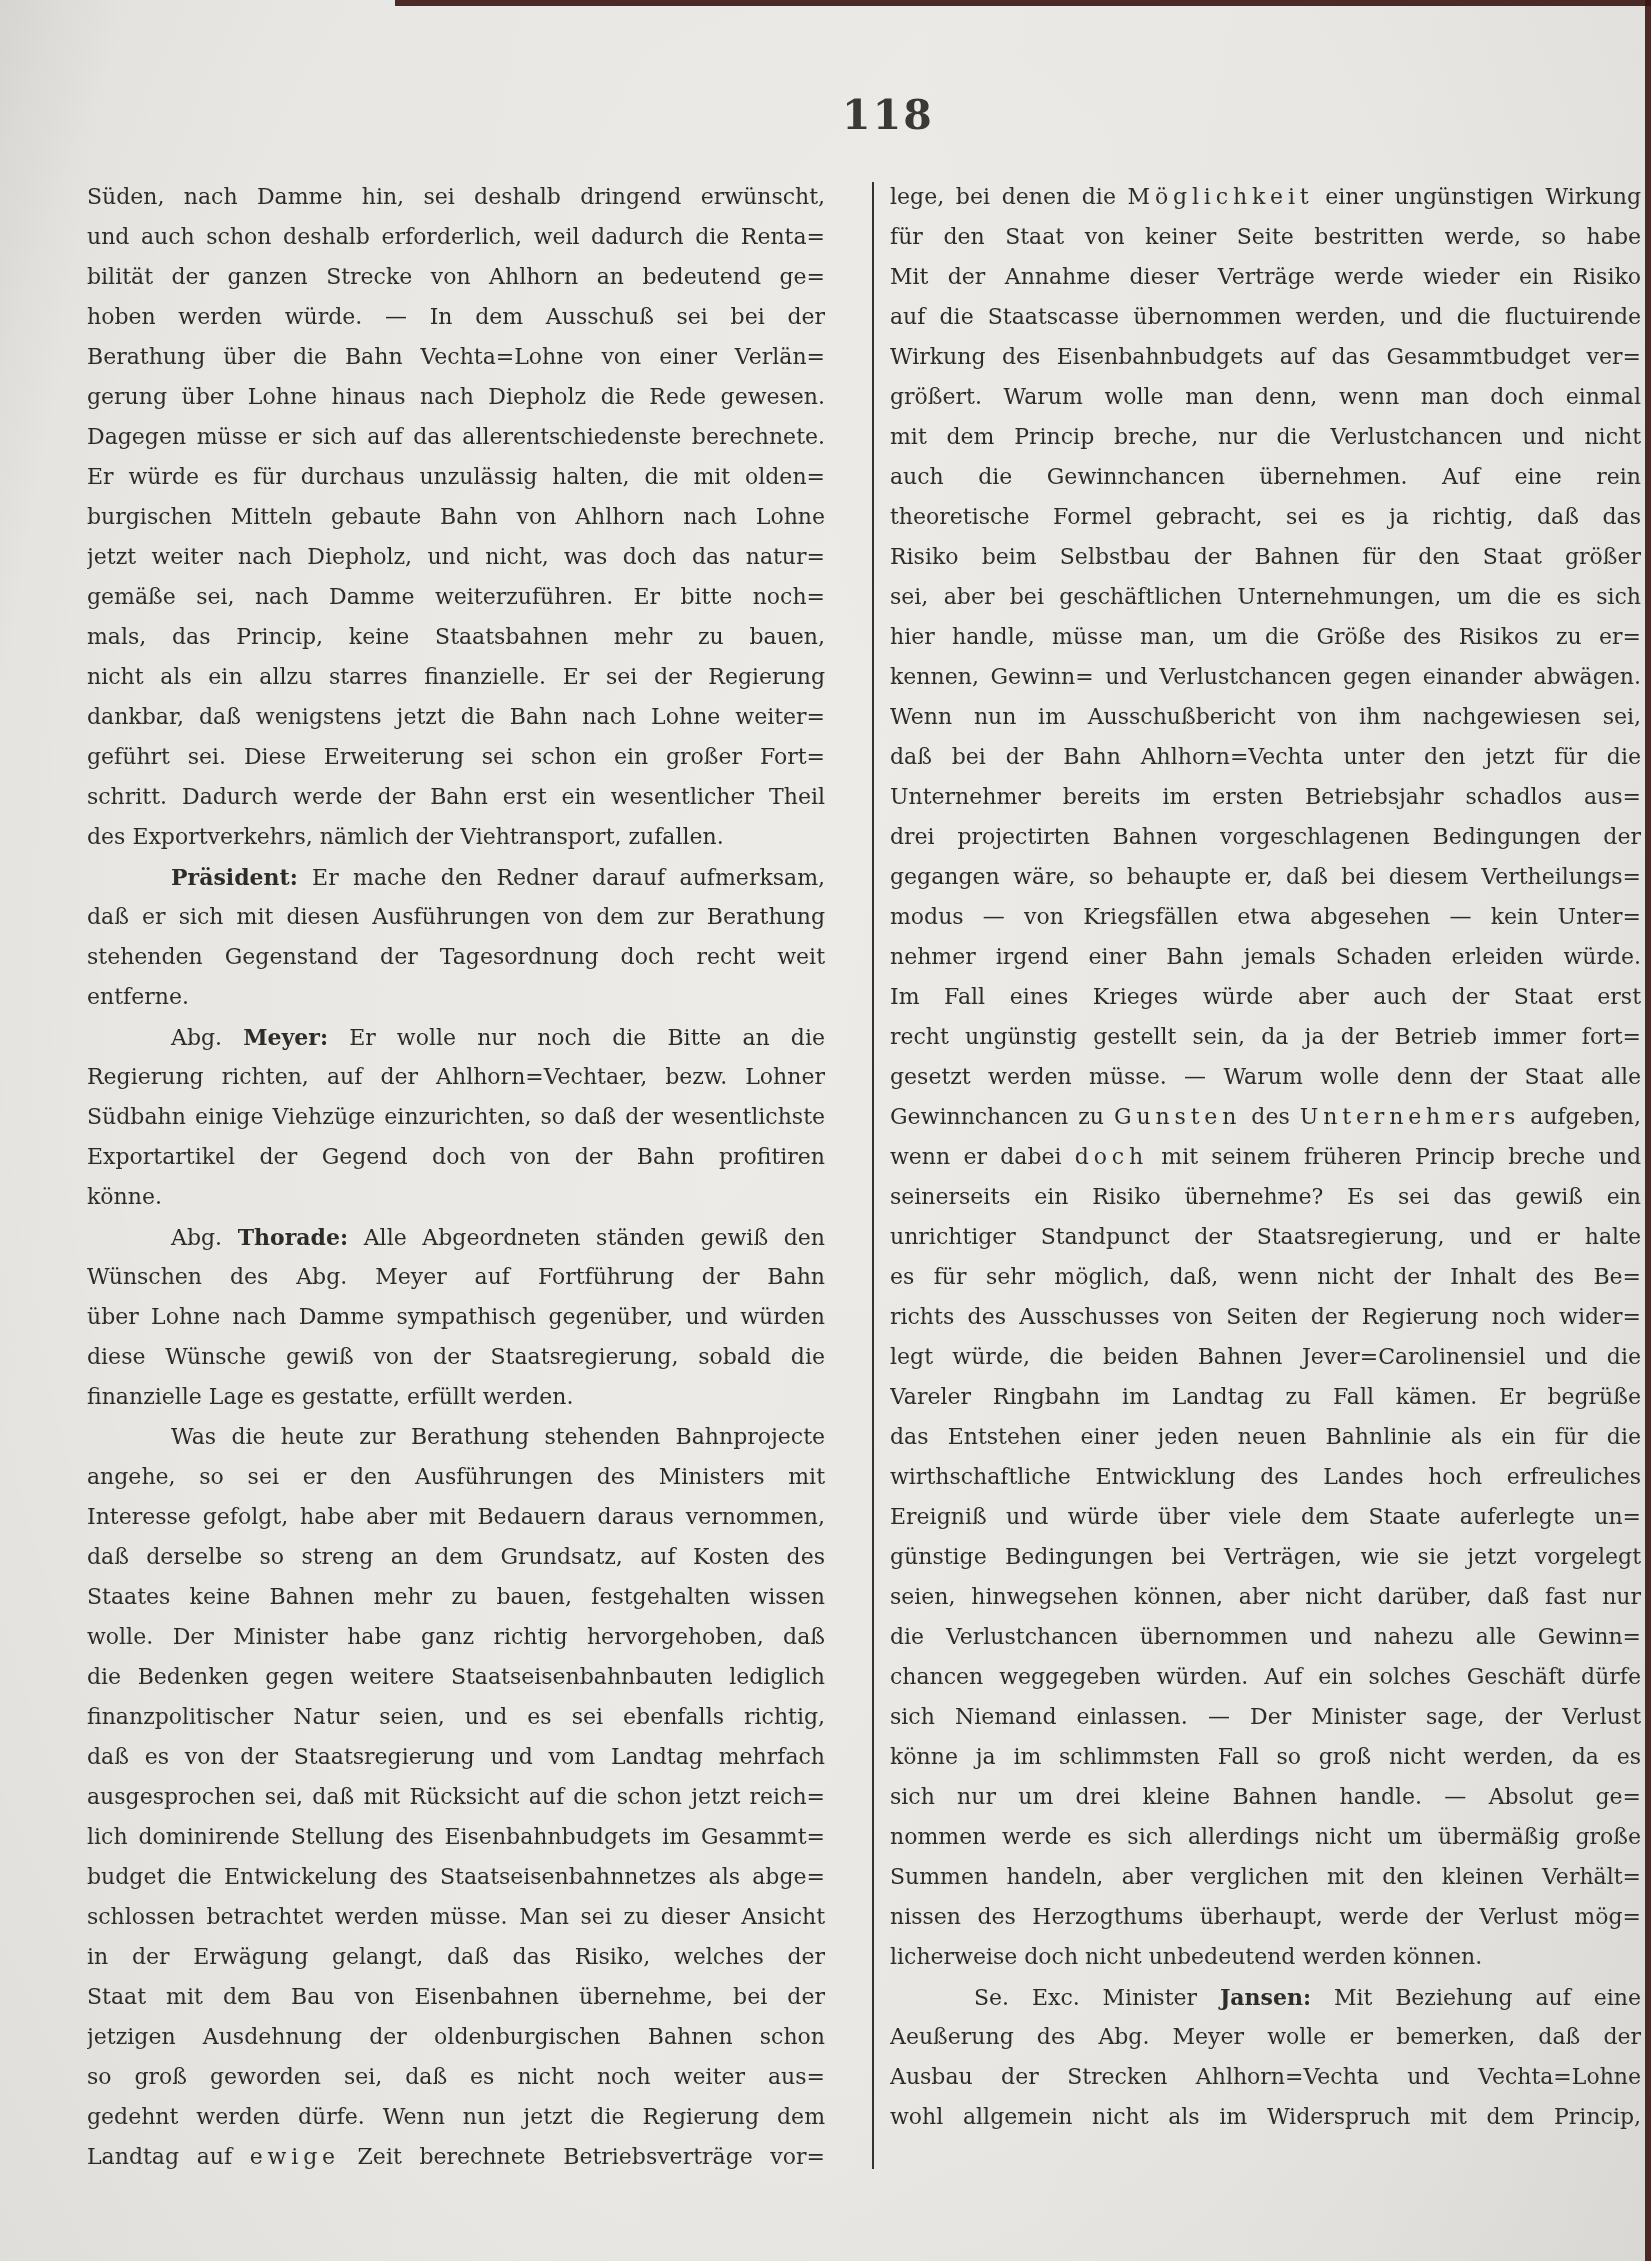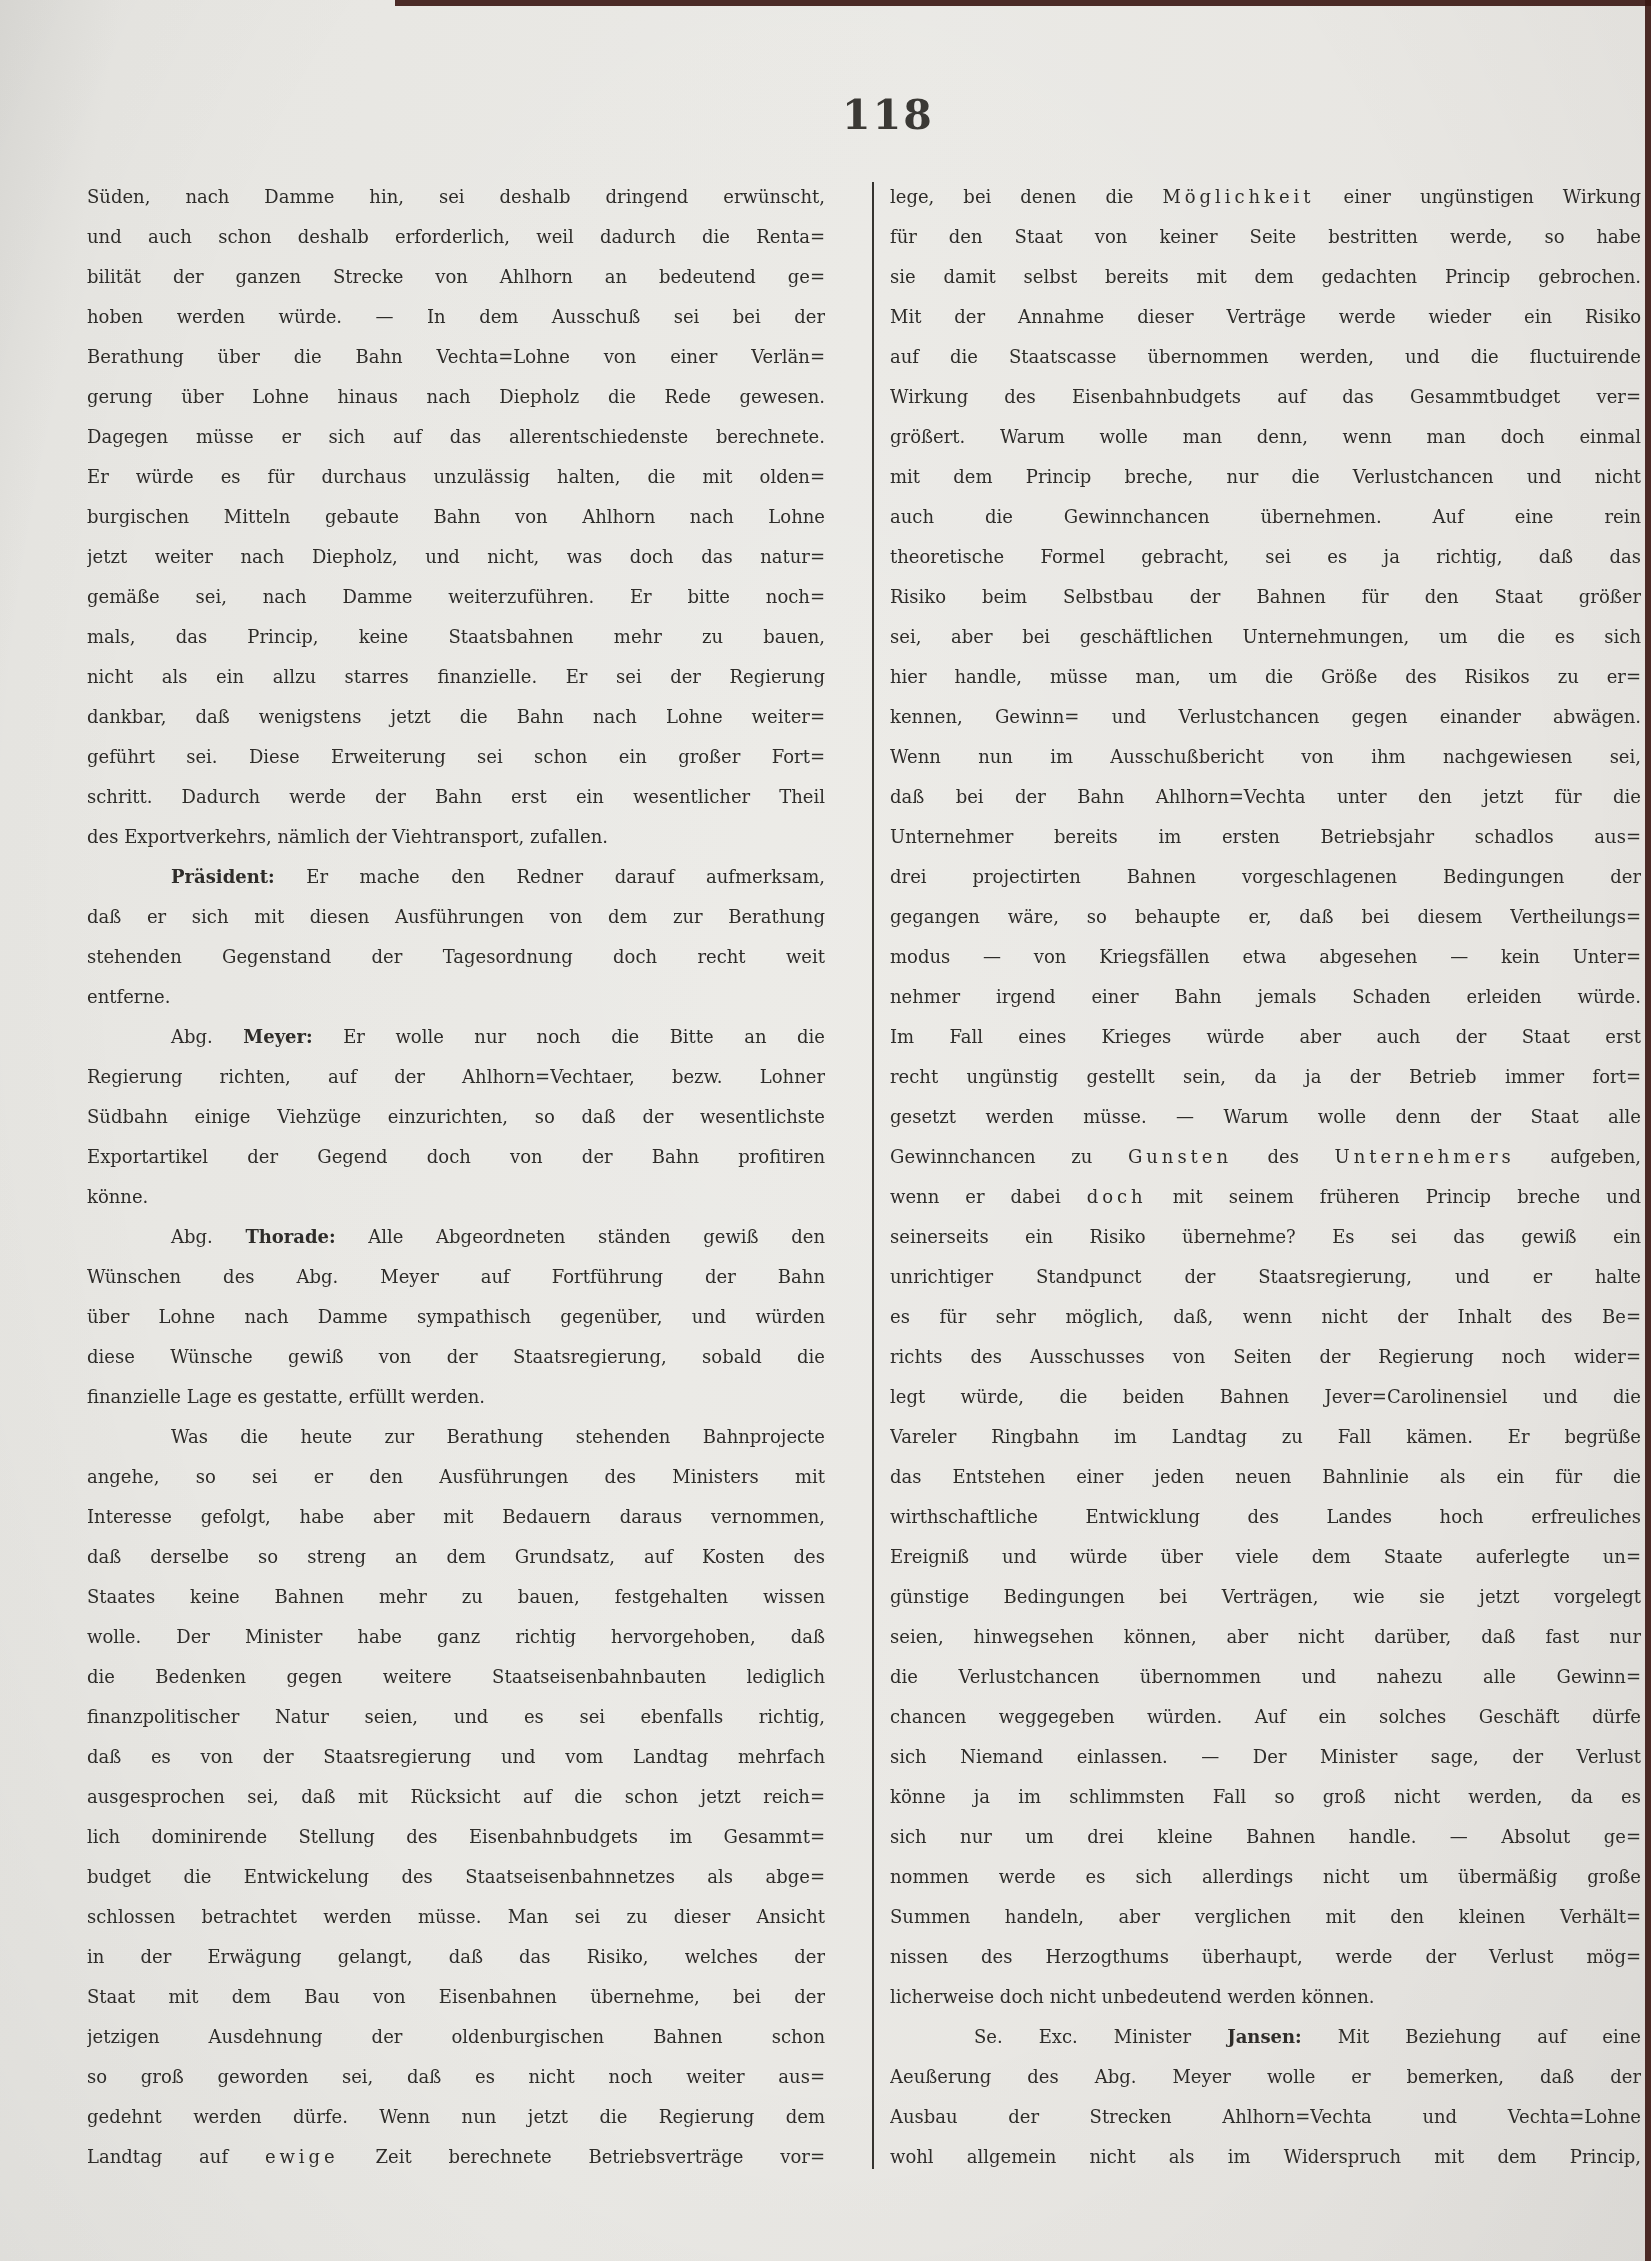--- a/index.html
+++ b/index.html
@@ -21,21 +21,21 @@
     width: 85px;
     text-align: right;
     font-size: 41px;
     font-weight: bold;
     color: #3b3935;
     letter-spacing: 2.1px;
   }
   .col {
     position: absolute;
     top: 177px;
-    font-size: 18px;
+    font-size: 22px;
     line-height: 40px;
     color: #2e2c29;
   }
   .col-left  { left: 87px;  width: 738px; }
   .col-right { left: 890px; width: 751px; }
   .line {
     height: 40px;
     overflow: hidden;
     text-align: justify;
     text-align-last: justify;
@@ -136,21 +136,20 @@
     <div class="line">in der Erwägung gelangt, daß das Risiko, welches der</div>
     <div class="line">Staat mit dem Bau von Eisenbahnen übernehme, bei der</div>
     <div class="line">jetzigen Ausdehnung der oldenburgischen Bahnen schon</div>
     <div class="line">so groß geworden sei, daß es nicht noch weiter aus=</div>
     <div class="line">gedehnt werden dürfe.  Wenn nun jetzt die Regierung dem</div>
     <div class="line"><span>Landtag auf </span><span class="sperr">ewige</span><span> Zeit berechnete Betriebsverträge vor=</span></div>
   </div>
 <div class="col col-right">
     <div class="line"><span>lege, bei denen die </span><span class="sperr">Möglichkeit</span><span> einer ungünstigen Wirkung</span></div>
     <div class="line">für den Staat von keiner Seite bestritten werde, so habe</div>
-    <div class="line">sie damit selbst bereits mit dem gedachten Princip gebrochen.</div>
     <div class="line">Mit der Annahme dieser Verträge werde wieder ein Risiko</div>
     <div class="line">auf die Staatscasse übernommen werden, und die fluctuirende</div>
     <div class="line">Wirkung des Eisenbahnbudgets auf das Gesammtbudget ver=</div>
     <div class="line">größert.  Warum wolle man denn, wenn man doch einmal</div>
     <div class="line">mit dem Princip breche, nur die Verlustchancen und nicht</div>
     <div class="line">auch die Gewinnchancen übernehmen.  Auf eine rein</div>
     <div class="line">theoretische Formel gebracht, sei es ja richtig, daß das</div>
     <div class="line">Risiko beim Selbstbau der Bahnen für den Staat größer</div>
     <div class="line">sei, aber bei geschäftlichen Unternehmungen, um die es sich</div>
     <div class="line">hier handle, müsse man, um die Größe des Risikos zu er=</div>

